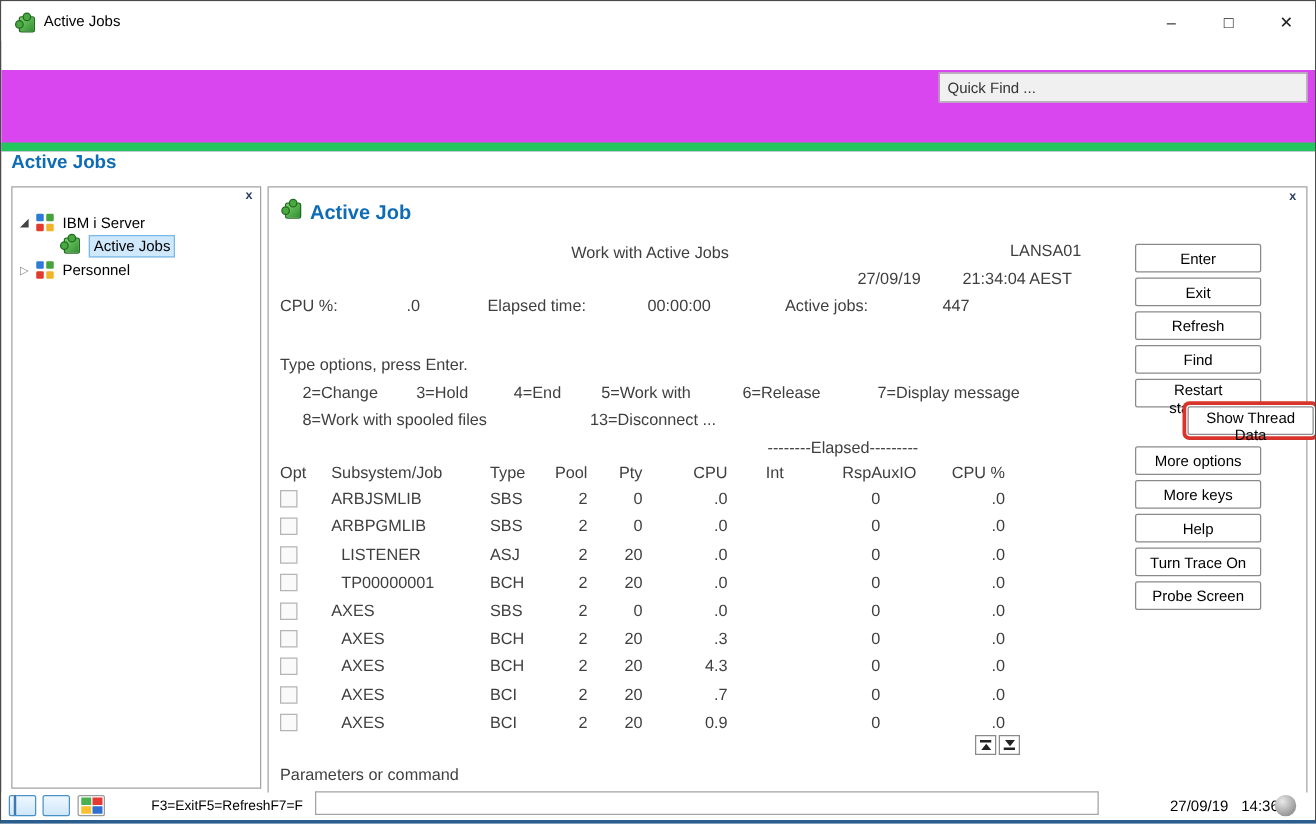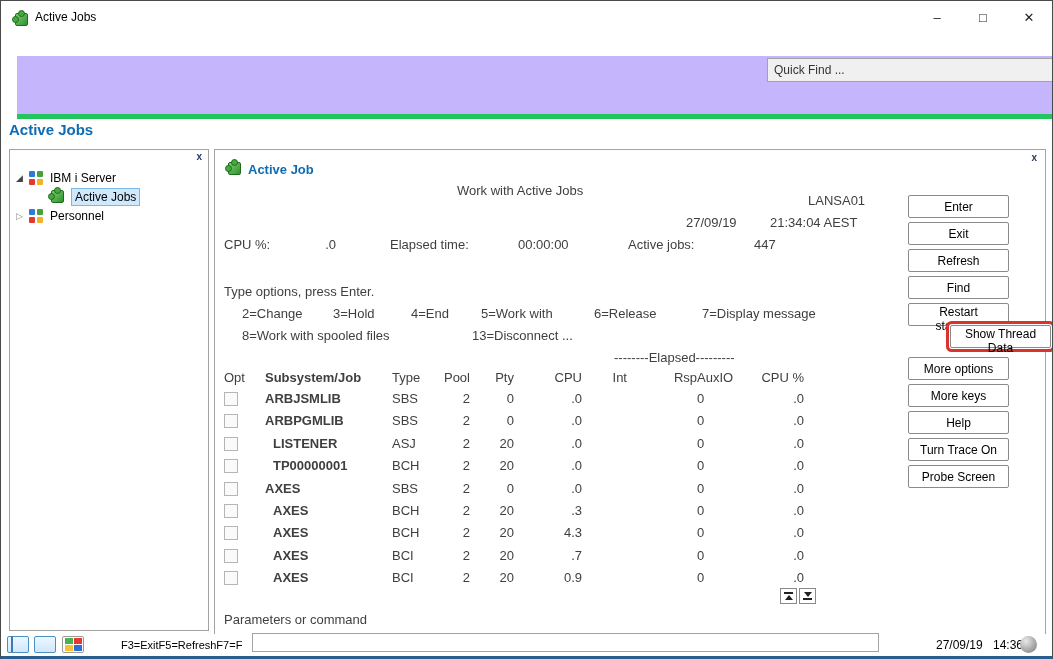--- a/index.html
+++ b/index.html
@@ -13,21 +13,21 @@
   .win-btn{width:46px;height:32px;display:flex;align-items:center;justify-content:center;
     font-size:13px;color:#222;cursor:default;}
 
   
   .menubar{position:absolute;top:32px;left:0;right:0;height:22px;background:#f0f0f0;
     border-bottom:1px solid #5f5f5f;display:flex;align-items:center;padding-left:9px;gap:20px;
     font-size:12px;color:#000;box-sizing:border-box;}
   .menu-item{white-space:pre;}
 
   
-  .toolbar{position:absolute;top:55px;left:16px;right:0;height:58px;background:#c4b5fd;border-bottom:5px solid #22c55e;}
+  .toolbar{position:absolute;top:55px;left:0;right:0;height:58px;background:#d946ef;border-bottom:7px solid #22c55e;}
   .quickfind{position:absolute;left:750px;top:2px;width:295px;height:24px;background:#f0f0f0;
     border:1px solid #a3a3a3;box-sizing:border-box;font-size:12px;padding:0 6px;color:#222;
     font-family:"Liberation Sans",sans-serif;}
   .quickfind::placeholder{color:#333;opacity:1;}
 
   .page-title{position:absolute;left:8px;top:120px;font-size:15px;font-weight:bold;color:#0d6cb5;}
 
   
   .puzzle{position:relative;display:inline-block;width:11px;height:11px;margin:3px;
     background:linear-gradient(135deg,#7ed06f,#2f8f2f);border:1px solid #1d6b1d;border-radius:2px;}
@@ -49,30 +49,30 @@
   .tree-item{position:absolute;left:0;height:19px;display:flex;align-items:center;gap:4px;font-size:12px;color:#000;}
   .tree-item .caret{width:11px;display:inline-flex;justify-content:center;font-size:9px;color:#444;}
   .caret-collapsed{color:#8a8a8a !important;}
   .tree-label{padding:1px 3px;white-space:pre;}
   .tree-label.selected{background:#cfe8fc;border:1px solid #7ab8e8;}
 
   
   .main-panel{position:absolute;left:213px;top:148px;width:832px;height:489px;
     border:1px solid #a3a3a3;background:#fff;box-sizing:border-box;}
   .panel-close{position:absolute;right:8px;top:2px;font-size:10px;font-weight:bold;color:#273c63;cursor:default;}
-  .tab-title{position:absolute;left:33px;top:12px;font-size:13px;font-weight:bold;color:#0d6cb5;}
+  .tab-title{position:absolute;left:33px;top:12px;font-size:16px;font-weight:bold;color:#0d6cb5;}
   .tab-icon{position:absolute;left:10px;top:9px;}
 
   .sline{position:absolute;font-size:13px;color:#3f3f3f;white-space:pre;}
 
   
   .hrow,.job-row{position:absolute;left:9px;width:600px;height:20px;}
   .hcell,.cell{position:absolute;top:0;font-size:13px;color:#3f3f3f;white-space:pre;}
   .x-opt{left:0;}
-  .x-sub{left:41px;font-weight:bold;} .x-sub.indent{left:49px;}
+  .x-sub{left:41px;} .x-sub.indent{left:49px;}
   .x-type{left:168px;}
   .x-pool{left:196px;width:50px;text-align:right;}
   .x-pty {left:246px;width:44px;text-align:right;}
   .x-cpu {left:290px;width:68px;text-align:right;}
   .x-int {left:358px;width:45px;text-align:right;}
   .x-rsp {left:403px;width:70px;text-align:right;}
   .x-aux {left:473px;width:55px;text-align:left;}
   .x-cpct{left:528px;width:52px;text-align:right;}
   .opt-checkbox{position:absolute;left:0;top:1px;width:14px;height:14px;background:#fafafa;
     border:1px solid #b5b5b5;box-sizing:border-box;}
@@ -158,21 +158,21 @@
         </span>
         <span class="tree-label">Personnel</span>
       </div>
     </div>
 
   <div class="main-panel">
     <span class="panel-close">x</span>
     <span class="puzzle tab-icon"></span>
     <span class="tab-title">Active Job</span>
 
-    <span class="sline" style="left:242px;top:33px;">Work with Active Jobs</span>
+    <span class="sline" style="left:242px;top:44px;">Work with Active Jobs</span>
     <span class="sline" style="left:593px;top:43px;">LANSA01</span>
     <span class="sline" style="left:471px;top:65px;">27/09/19</span>
     <span class="sline" style="left:555px;top:65px;">21:34:04 AEST</span>
 
     <span class="sline" style="left:9px;top:87px;">CPU %:</span>
     <span class="sline" style="left:95px;top:87px;width:26px;text-align:right;">.0</span>
     <span class="sline" style="left:175px;top:87px;">Elapsed time:</span>
     <span class="sline" style="left:303px;top:87px;">00:00:00</span>
     <span class="sline" style="left:413px;top:87px;">Active jobs:</span>
     <span class="sline" style="left:539px;top:87px;">447</span>

